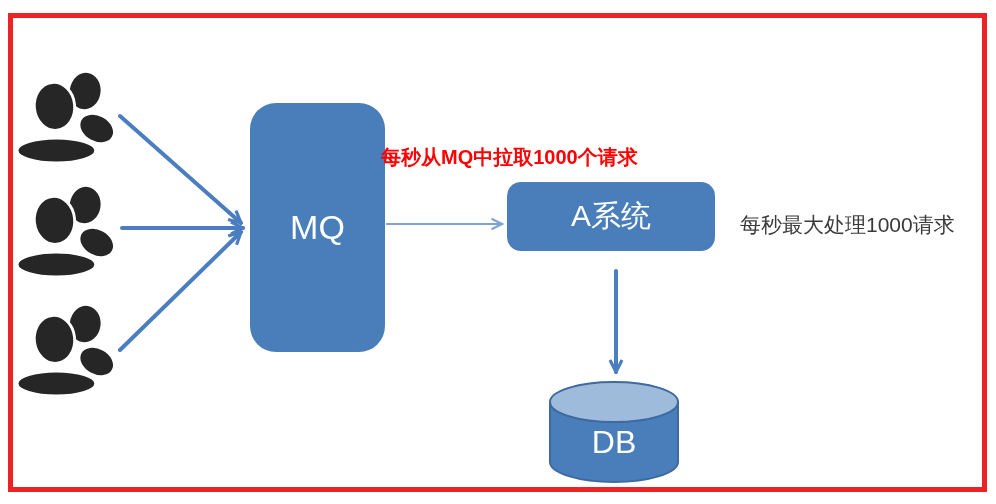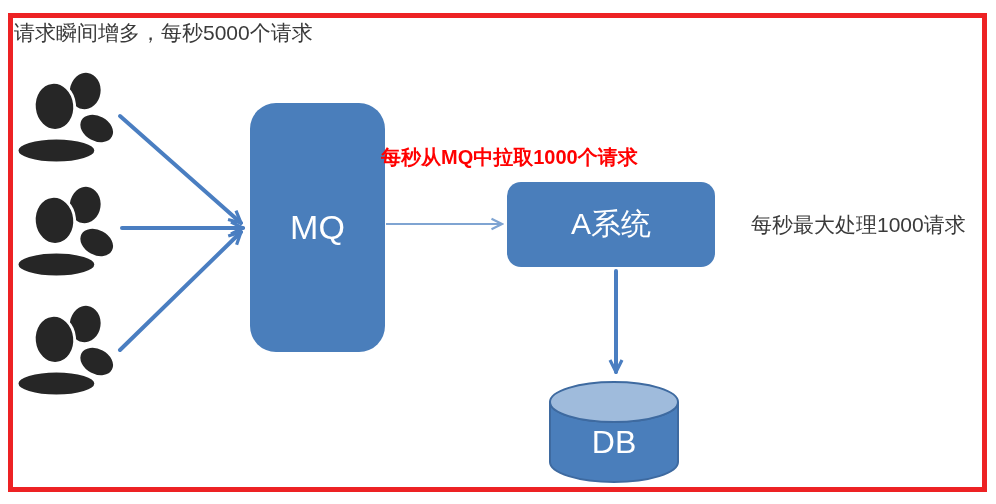--- a/index.html
+++ b/index.html
@@ -16,40 +16,39 @@
   .arrow-thick{stroke:var(--arrow,#4a7ec1);stroke-width:4;fill:none;stroke-linecap:round;}
   .arrow-thin{stroke:var(--arrow-light,#7fa4d2);stroke-width:2;fill:none;}
   .mk-blue{stroke:var(--arrow,#4a7ec1);fill:none;stroke-width:2.4;}
   .mk-light{stroke:var(--arrow-light,#7fa4d2);fill:none;stroke-width:1.8;}
   .ic{fill:var(--icon-dark,#262626);}
   .icw{stroke:#fff;stroke-width:3;}
   .users{position:absolute;width:100px;height:96px;z-index:2;}
   .label{position:absolute;white-space:nowrap;z-index:3;line-height:1.25;}
   .title-label{left:14px;top:20px;font-size:21px;color:var(--text-dark,#3a3a3a);}
   .pull-label{left:381px;top:145px;font-size:20px;font-weight:bold;color:var(--red-text,#ff0000);}
-  .max-label{left:740px;top:212px;font-size:21px;color:var(--text-dark,#3a3a3a);margin-left:11px;}
+  .max-label{left:740px;top:212px;font-size:21px;color:var(--text-dark,#3a3a3a);}
   .node{
     position:absolute;display:flex;align-items:center;justify-content:center;
     background:var(--node-fill,#4a7ebb);color:var(--node-text,#fff);z-index:2;
   }
   .node-mq{left:250px;top:103px;width:135px;height:249px;border-radius:26px;font-size:34px;}
-  .node-sysa{left:507px;top:182px;width:208px;height:85px;border-radius:14px;font-size:30px;}
+  .node-sysa{left:507px;top:182px;width:208px;height:69px;border-radius:14px;font-size:30px;}
   .cyl{position:absolute;left:545px;top:378px;width:140px;height:112px;z-index:2;}
   .cyl-body{fill:var(--node-fill,#4a7ebb);stroke:var(--cylinder-stroke,#3e6aa0);stroke-width:2;}
   .cyl-top{fill:var(--cylinder-top,#9fbbdc);stroke:var(--cylinder-stroke,#3e6aa0);stroke-width:2;}
   .cyl-label{fill:#fff;font-size:32px;font-family:"Liberation Sans",sans-serif;}
 </style>
 </head>
 <body>
 
 <div class="canvas">
 
   <div class="frame"></div>
 
-  <div class="label title-label">请求瞬间增多，每秒5000个请求</div>
 
   <svg class="overlay" viewBox="0 0 996 504" xmlns="http://www.w3.org/2000/svg">
     <defs>
       <marker id="mB" viewBox="0 0 12 12" refX="10.5" refY="6" markerWidth="16" markerHeight="16" orient="auto" markerUnits="userSpaceOnUse">
         <path class="mk-blue" d="M1.5,1.5 L10.5,6 L1.5,10.5"></path>
       </marker>
       <marker id="mL" viewBox="0 0 12 12" refX="10.5" refY="6" markerWidth="14" markerHeight="14" orient="auto" markerUnits="userSpaceOnUse">
         <path class="mk-light" d="M1.5,1.5 L10.5,6 L1.5,10.5"></path>
       </marker>
       <symbol id="usersIcon" viewBox="0 0 104 100">

